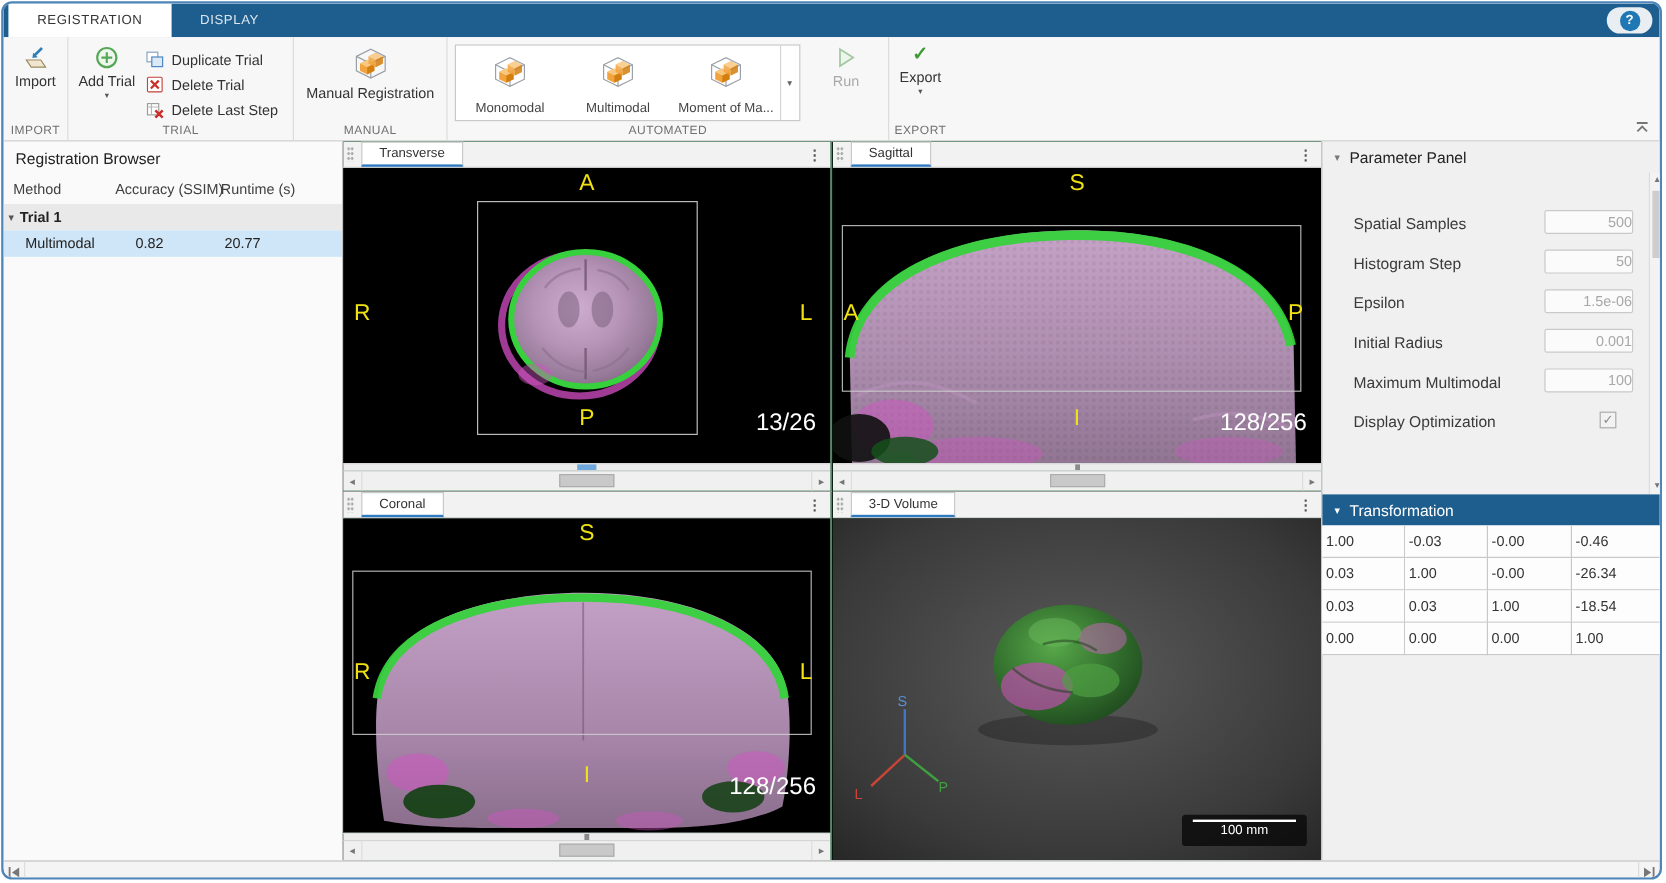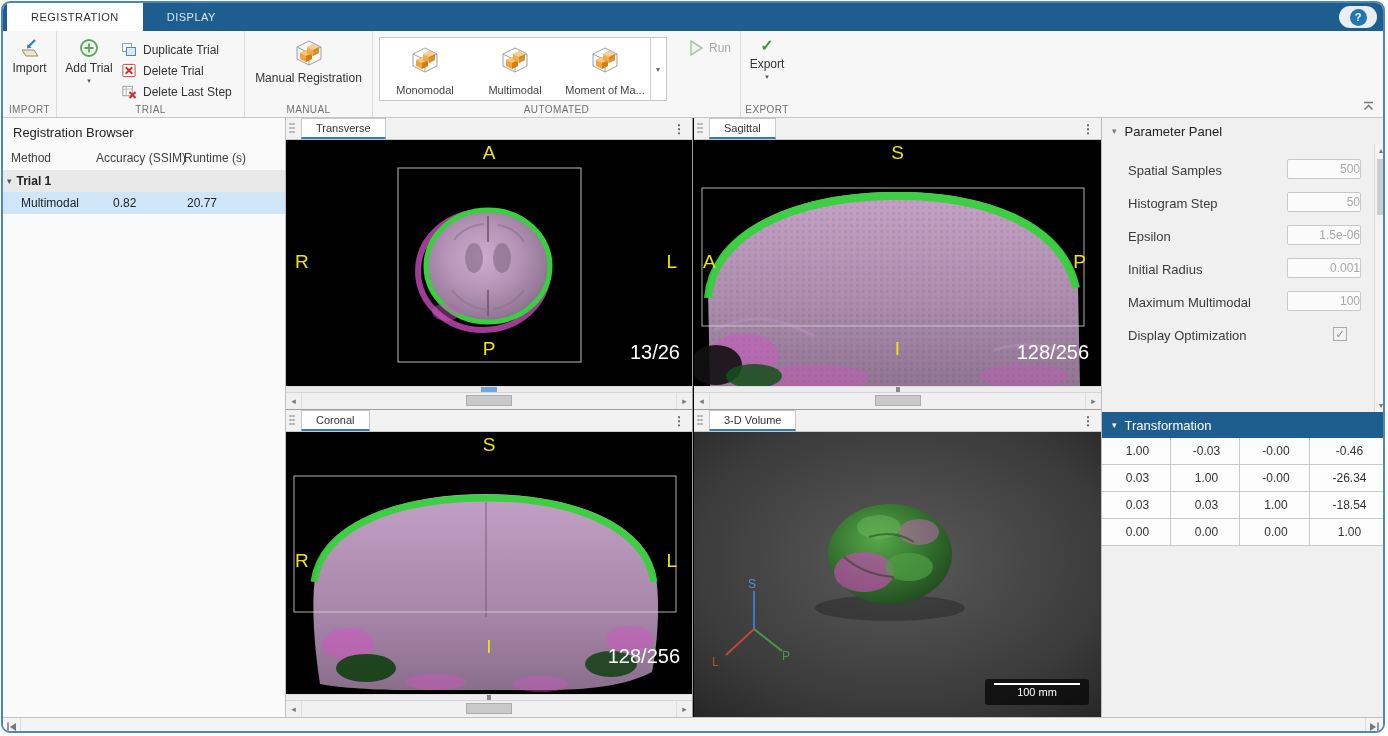--- a/index.html
+++ b/index.html
@@ -25,21 +25,21 @@
   .blabel{font-size:12px;color:#333;white-space:nowrap;}
   .caret{font-size:7px;color:#555;line-height:6px;}
   .trial-list{position:absolute;left:64px;top:8px;right:4px;}
   .smallbtn{display:flex;align-items:center;gap:6px;height:21px;font-size:12px;color:#333;white-space:nowrap;}
   .addtrial{position:absolute;left:3px;top:0;width:58px;}
   .manualbtn{margin:0 auto;}
   .gallery{position:absolute;left:6px;top:6px;width:288px;height:64px;background:#fff;border:1px solid #c9c9c9;display:flex;}
   .gitem{width:90px;display:flex;flex-direction:column;align-items:center;justify-content:space-between;padding:7px 0 4px;font-size:11px;color:#444;}
   .glabel{white-space:nowrap;}
   .gdrop{width:15px;border-left:1px solid #d5d5d5;display:flex;align-items:center;justify-content:center;color:#666;font-size:8px;}
-  .runbtn{position:absolute;left:306px;top:8px;width:52px;display:flex;flex-direction:row;align-items:center;gap:4px;justify-content:flex-end;}
+  .runbtn{position:absolute;left:306px;top:8px;width:52px;display:flex;flex-direction:column;align-items:center;gap:4px;justify-content:flex-end;}
   .runlabel{font-size:12px;color:#a9a9a9;}
   .checkicon{font-size:16px;font-weight:bold;color:#3f9c35;line-height:16px;}
   .collapse-strip{position:absolute;right:8px;bottom:6px;}
 
   
   .browser{position:absolute;left:0;top:115px;width:283px;height:599px;background:#fafafa;border-right:1px solid #bfbfbf;}
   .browser-title{height:30px;line-height:30px;padding-left:10px;font-size:13px;color:#222;}
   .browser-cols{position:relative;height:22px;font-size:12px;color:#404040;}
   .c-method{position:absolute;left:8px;top:3px;}
   .c-acc{position:absolute;left:93px;top:3px;}
@@ -85,37 +85,37 @@
   .axis-p{right:6px;bottom:10px;color:#3f9e3f;}
   .scalebar{position:absolute;right:12px;bottom:12px;width:104px;height:26px;background:rgba(12,12,12,.88);border-radius:3px;padding:4px 9px 0;}
   .scaleline{border-top:2px solid #fff;height:2px;}
   .scalelabel{display:block;text-align:center;font-size:11px;color:#fff;line-height:14px;}
 
   
   .rightpanel{position:absolute;left:1098px;top:115px;width:286px;height:599px;background:#f0f0f0;border-left:1px solid #bfbfbf;}
   .pp-header{position:absolute;left:0;top:0;right:0;height:26px;display:flex;align-items:center;gap:8px;padding-left:10px;font-size:13px;color:#222;}
   .chev{font-size:9px;color:#777;}
   .chev.white{color:#fff;}
-  .pp-body{position:absolute;left:0;top:26px;right:14px;height:268px;padding-top:10px;}
+  .pp-body{position:absolute;left:0;top:42px;right:14px;height:268px;padding-top:10px;}
   .param-row{position:relative;height:33px;}
   .plabel{position:absolute;left:26px;top:9px;font-size:13px;color:#3a3a3a;white-space:nowrap;}
   .pvalue{position:absolute;right:12px;top:5px;width:74px;height:20px;background:#fbfbfb;border:1px solid #c9c9c9;border-radius:2px;
     color:#a8a8a8;font-size:12px;text-align:right;padding-right:0;line-height:18px;}
   .pcheck{position:absolute;right:26px;top:8px;width:14px;height:14px;background:#f2f2f2;border:1px solid #ababab;
     color:#8f8f8f;font-size:11px;line-height:12px;text-align:center;}
   .vscroll{position:absolute;top:26px;right:0;width:13px;height:268px;background:#f3f3f3;border-left:1px solid #dcdcdc;}
   .va{position:absolute;left:0;right:0;text-align:center;font-size:7px;color:#777;}
   .va.up{top:3px;}
   .va.down{bottom:3px;}
   .vthumb{position:absolute;left:2px;right:2px;top:15px;height:56px;background:#cdcdcd;}
   .tf-header{position:absolute;left:0;top:294px;right:0;height:26px;background:#1d5e8f;color:#fff;display:flex;align-items:center;gap:8px;
     padding-left:10px;font-size:13px;}
   .tf-table{position:absolute;left:0;top:320px;right:0;display:grid;grid-template-columns:69px 69px 70px 1fr;background:#fff;}
   .tf-cell{height:27px;line-height:26px;border-right:1px solid #c9c9c9;border-bottom:1px solid #c9c9c9;
-    font-size:12px;color:#333;padding-left:3px;background:#fdfdfd;overflow:hidden;text-align:center;}
+    font-size:12px;color:#333;padding-left:3px;background:#fdfdfd;overflow:hidden;}
 
   
   .hscroll-app{position:absolute;left:0;top:714px;right:0;height:18px;background:#f4f4f4;border-top:1px solid #c2c2c2;}
   .hs-btn{position:absolute;top:0;width:18px;height:17px;display:flex;align-items:center;justify-content:center;}
   .hs-left{left:0;border-right:1px solid #ddd;}
   .hs-right{right:0;border-left:1px solid #ddd;}
 </style>
 </head>
 <body>
 

